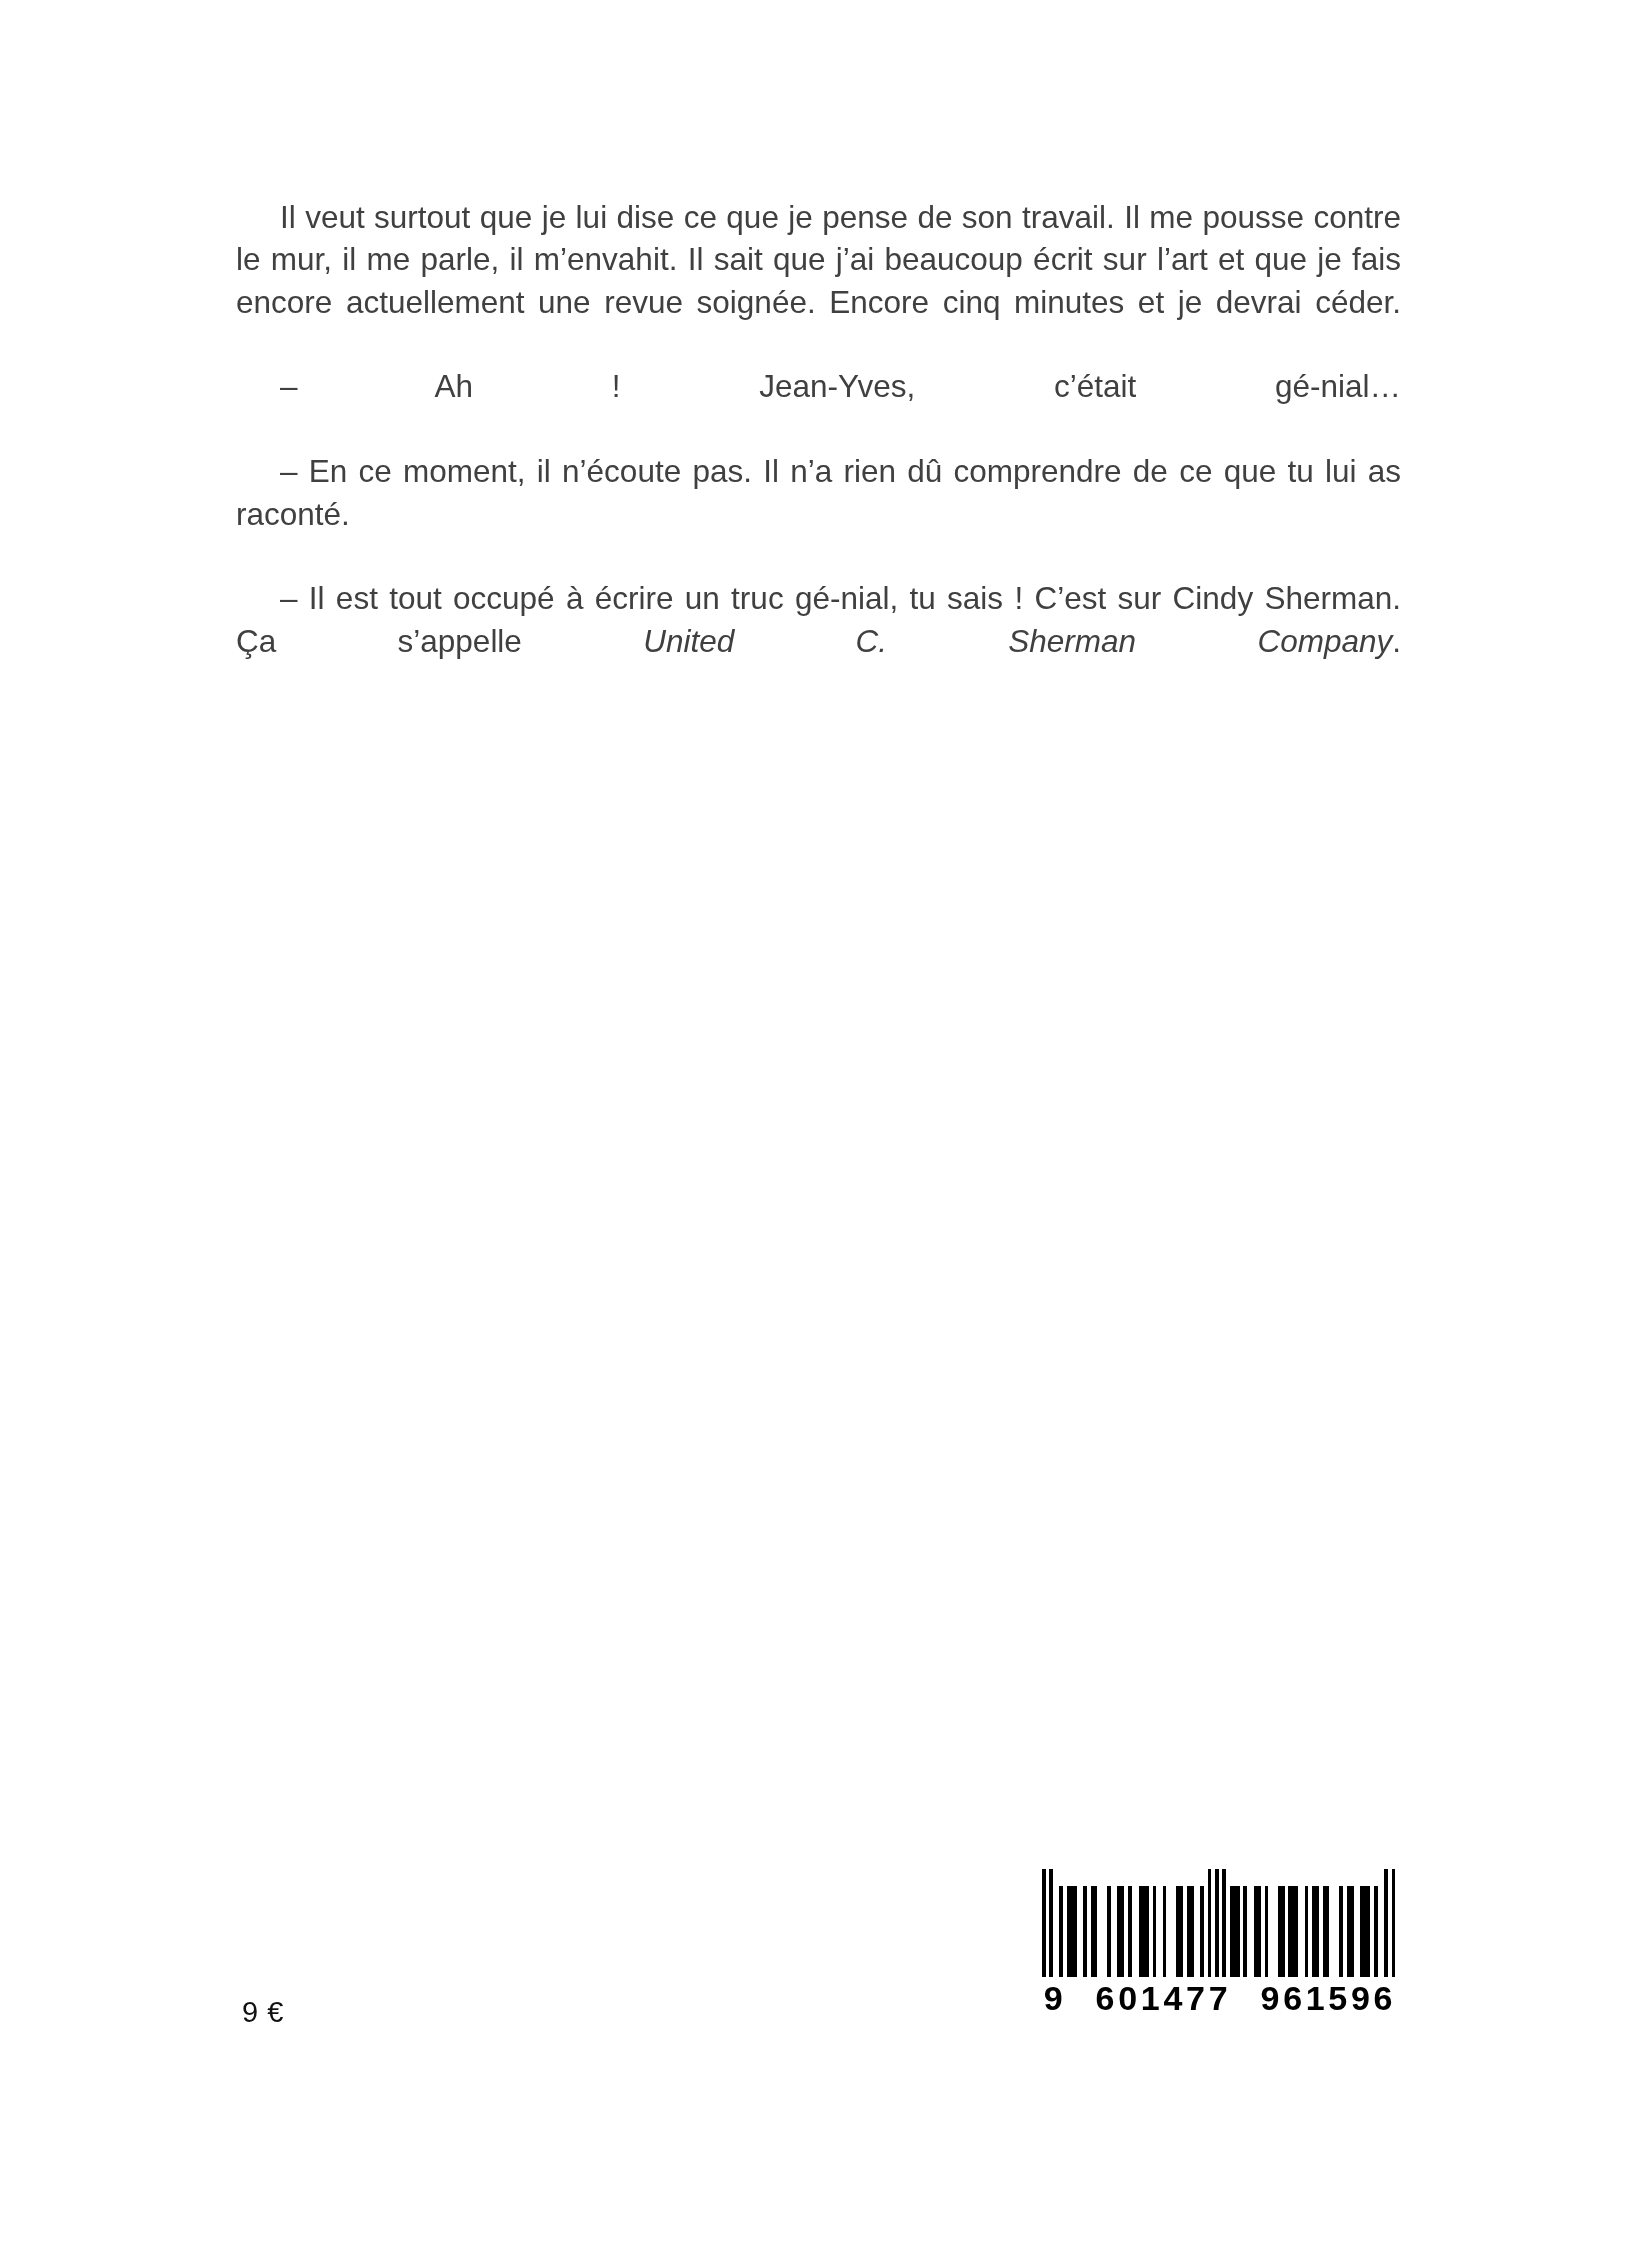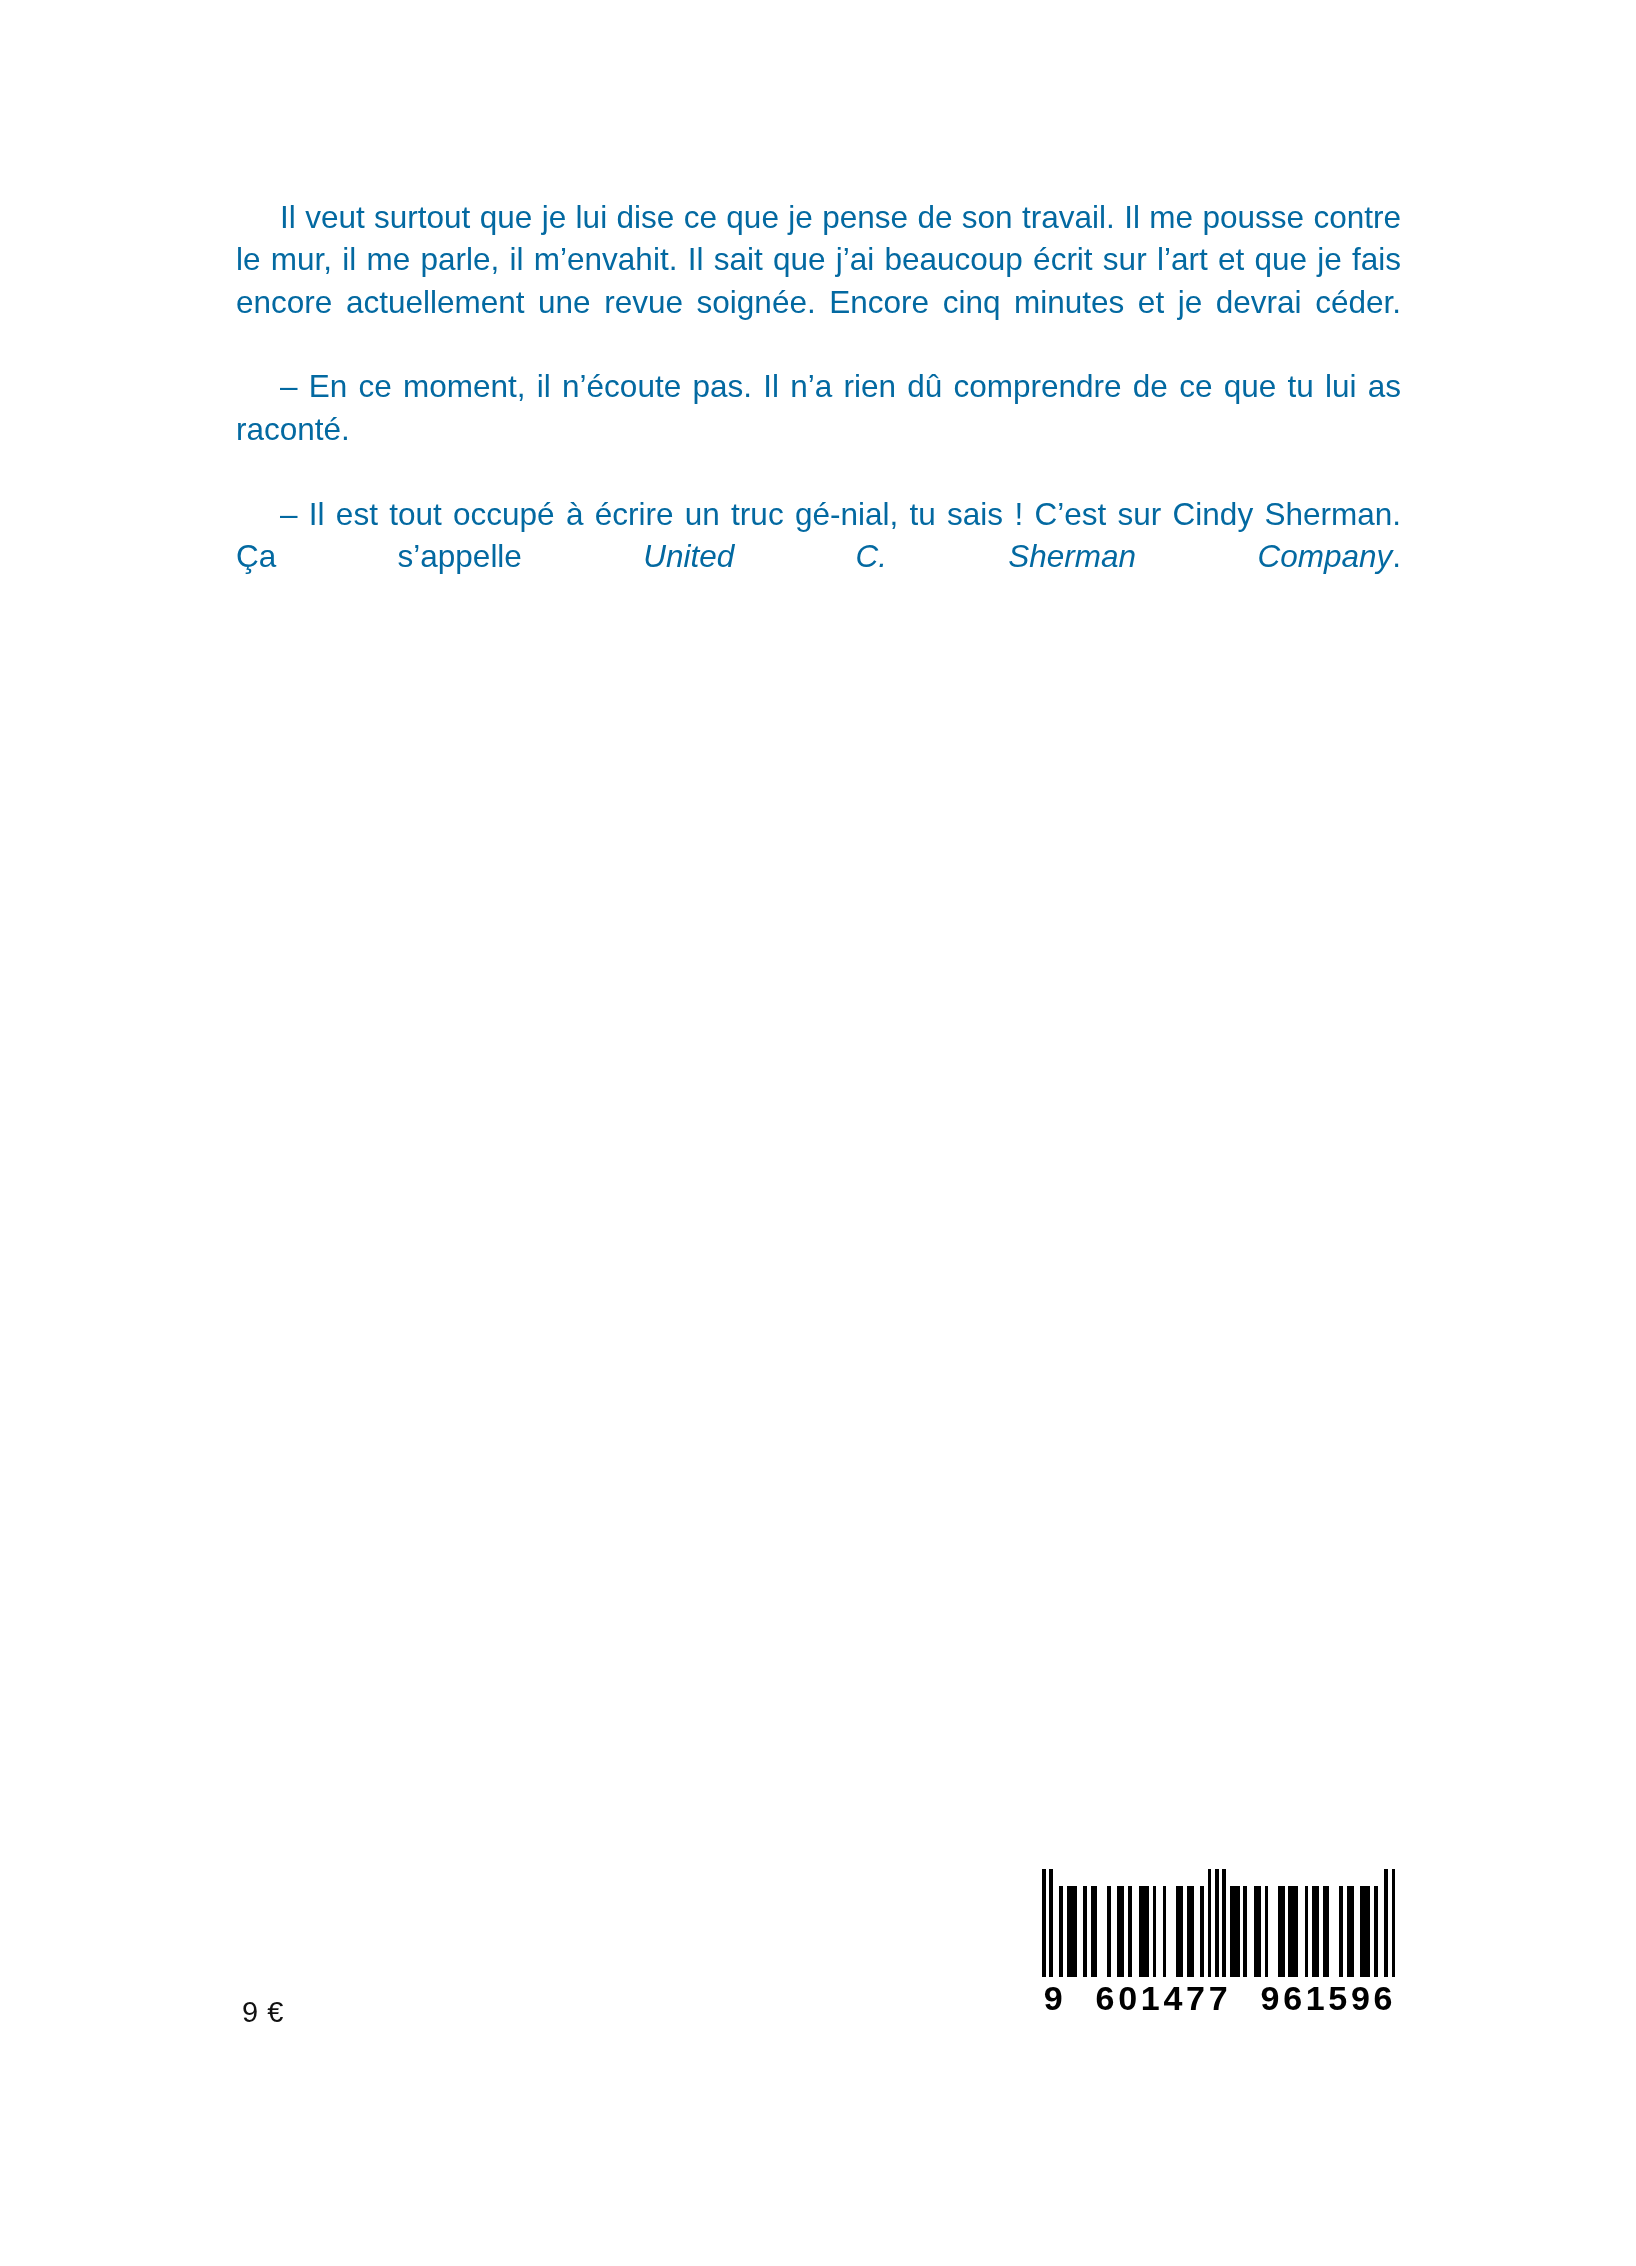--- a/index.html
+++ b/index.html
@@ -20,21 +20,21 @@
   }
   .text-block {
     position: absolute;
     left: 236px;
     top: 196px;
     width: 1165px;
     font-size: 31.5px;
     line-height: 1.345;
     text-align: justify;
     text-justify: inter-word;
-    color: #0369a1;
+    color: #404040;
     -webkit-hyphens: manual;
     hyphens: manual;
   }
   .para {
     margin: 0;
     text-indent: 44px;
     text-align: justify;
   }
   .para.dialogue {
     text-indent: 44px;
@@ -101,20 +101,21 @@
     letter-spacing: 3.7px;
   }
 </style>
 </head>
 <body>
 
 <div class="page">
 
   <div class="text-block">
     <p class="para">Il veut surtout que je lui dise ce que je pense de son travail. Il me pousse contre le mur, il me parle, il m’envahit. Il sait que j’ai beaucoup écrit sur l’art et que je fais encore actuellement une revue soignée. Encore cinq minutes et je devrai céder.</p>
+    <p class="para dialogue">– Ah ! Jean-Yves, c’était gé-nial…</p>
     <p class="para dialogue">– En ce moment, il n’écoute pas. Il n’a rien dû comprendre de ce que tu lui as raconté.</p>
     <p class="para dialogue"><span>– Il est tout occupé à écrire un truc gé-nial, tu sais ! C’est sur Cindy Sherman. Ça s’appelle </span><em>United C. Sherman Company</em><span>.</span></p>
   </div>
 
   <div class="price">9 €</div>
 
   <div class="barcode-wrap">
     <div class="barcode-bars">
       <span class="guard" style="width:3.7px"></span>
         <span class="space" style="width:3.7px"></span>

